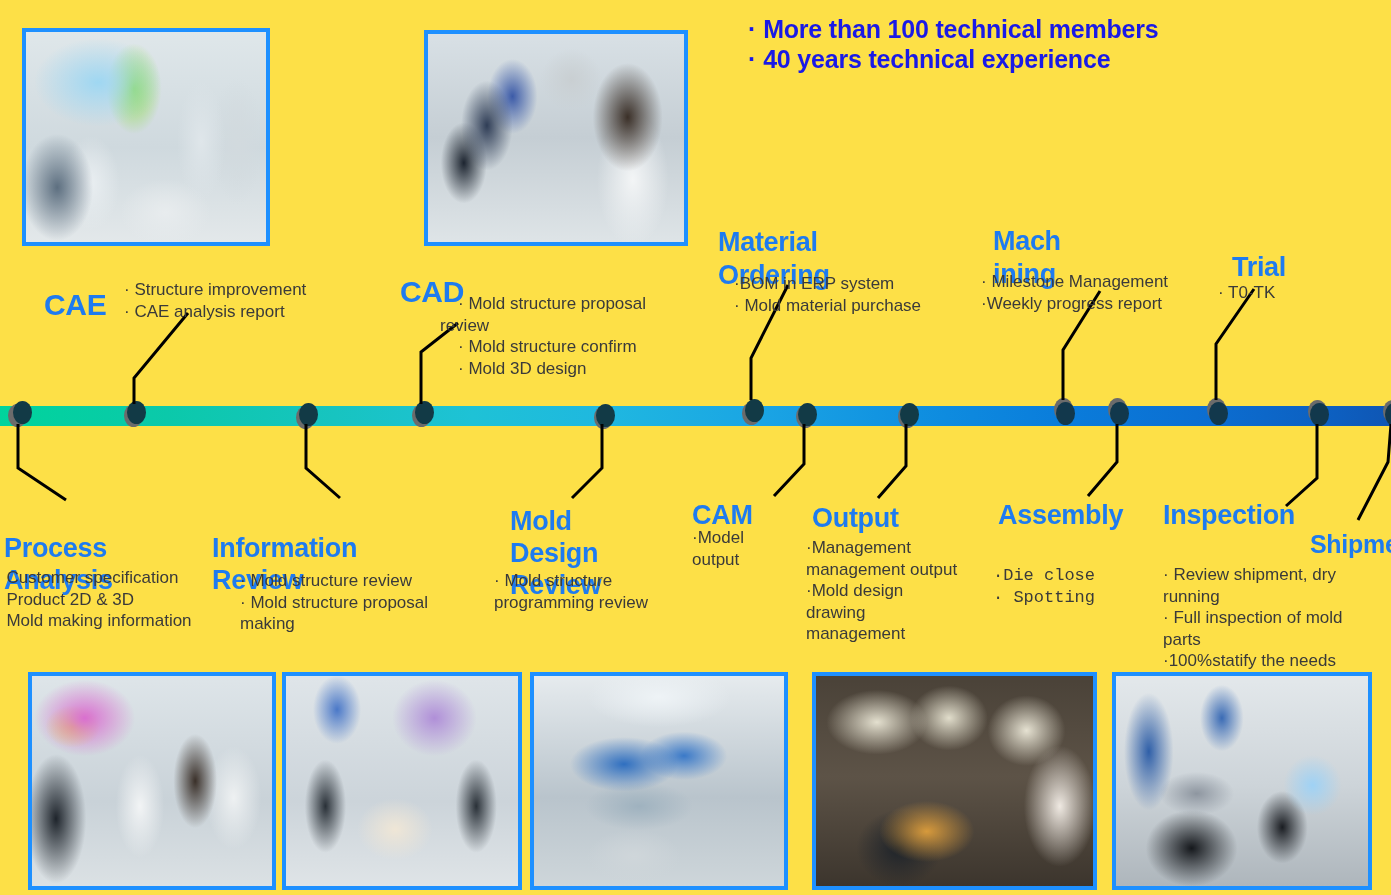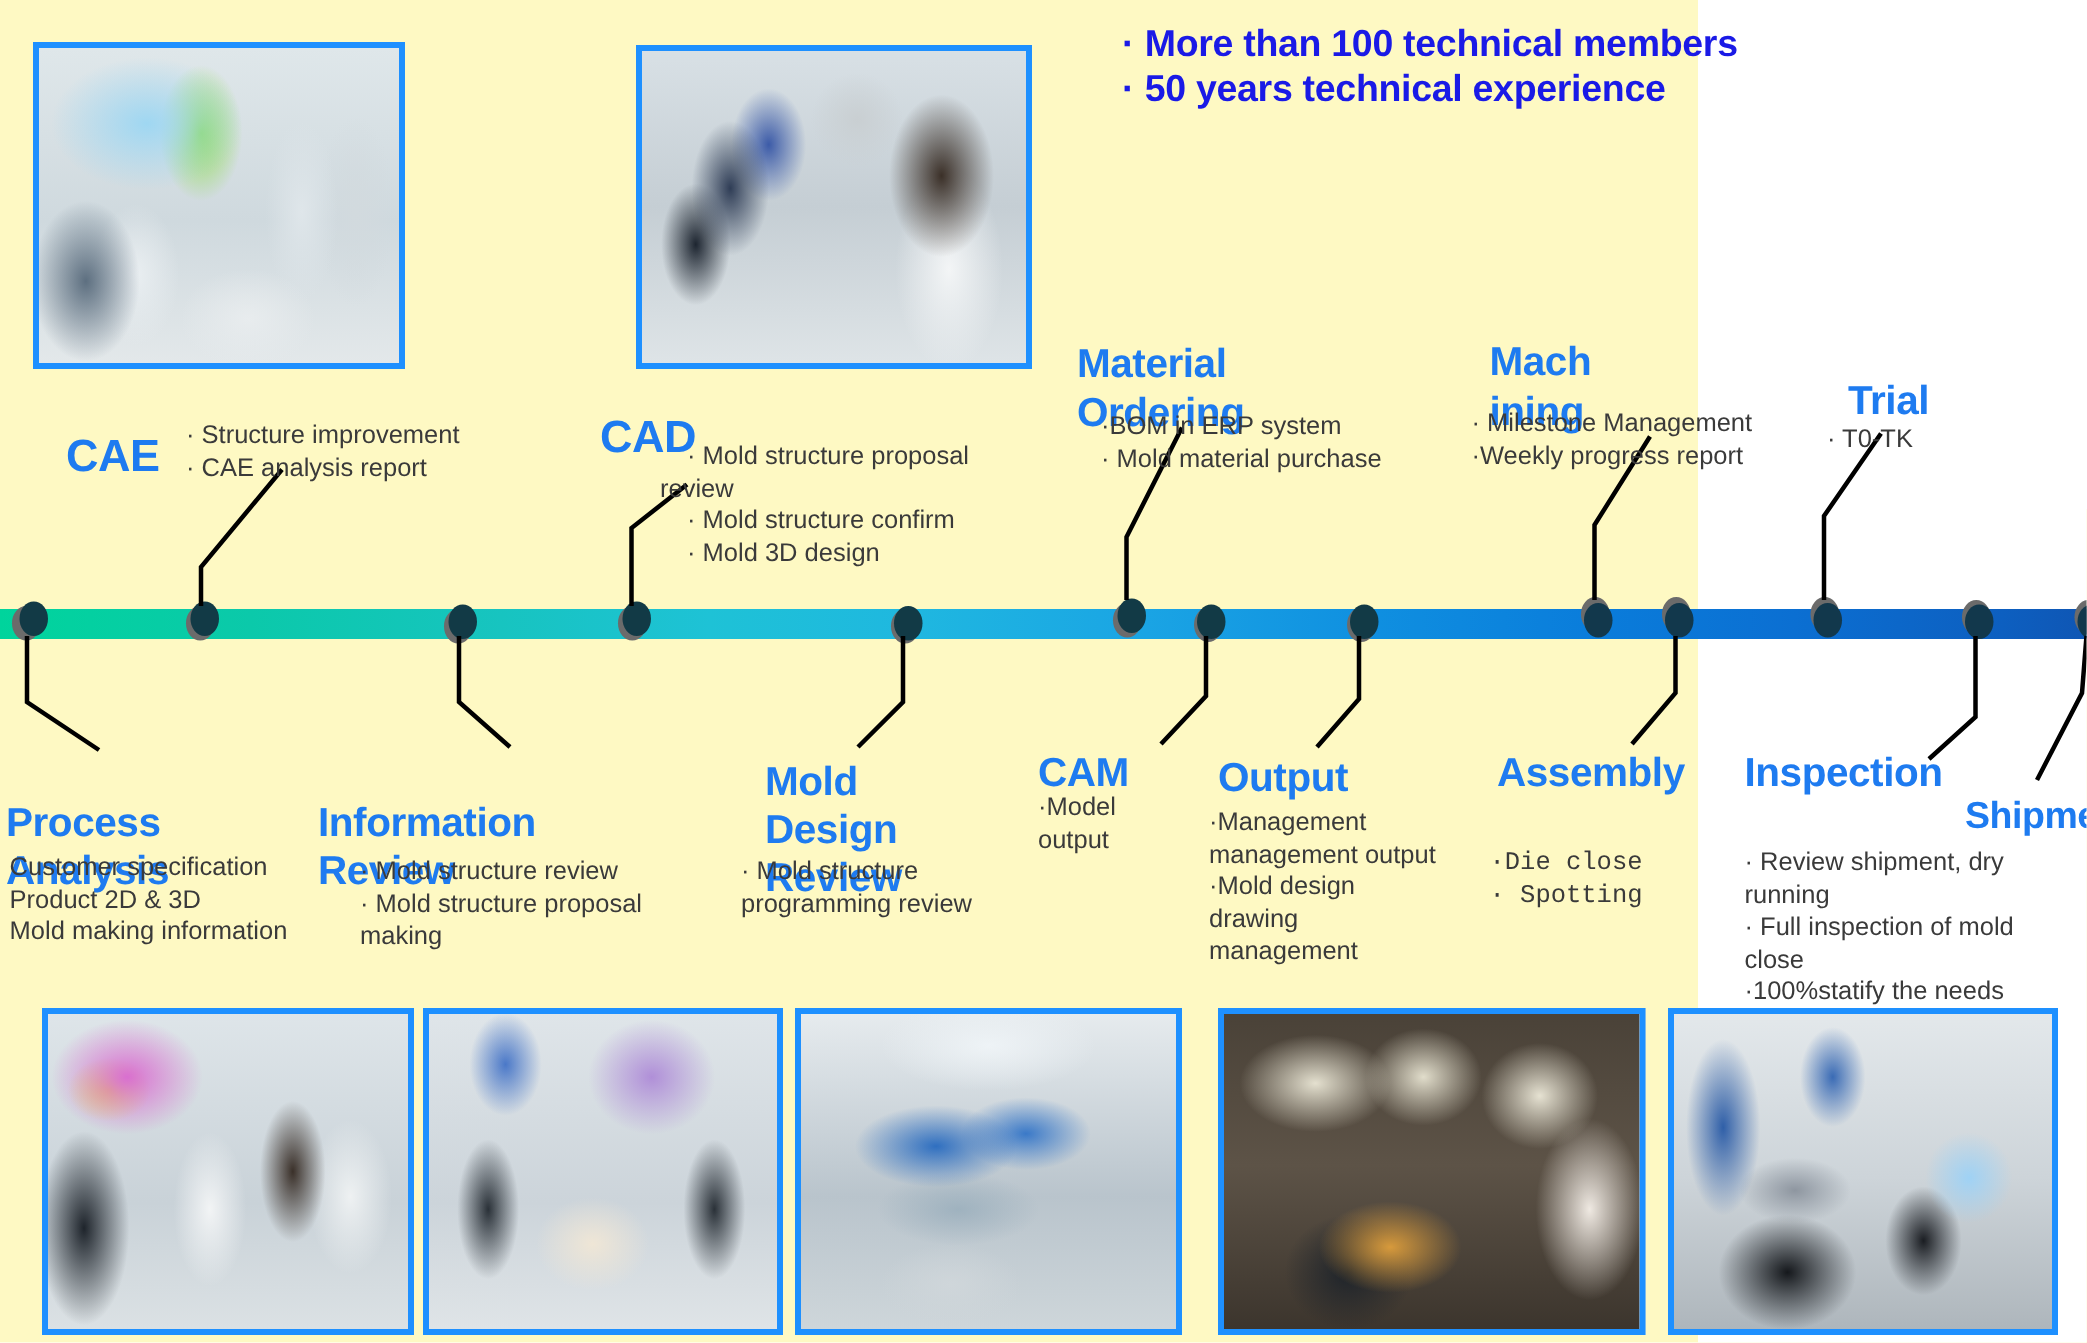--- a/index.html
+++ b/index.html
@@ -6,23 +6,23 @@
   * { box-sizing: border-box; }
   html, body {
     margin: 0; padding: 0;
     width: 1391px; height: 895px;
     background: #ffffff;
     font-family: "Liberation Sans", sans-serif;
     overflow: hidden;
   }
   #stage {
     position: relative;
-    width: 1132px;
+    width: 1391px;
     height: 895px;
-    background: #fef9c3;
+    background: #fde047;
   }
 
   
   .photo {
     position: absolute;
     border: 4px solid #1e90ff;
     background: #cfd8de;
     overflow: hidden;
   }
   .photo .ph-inner {
@@ -192,21 +192,21 @@
   <div class="photo" style="left:424px; top:30px; width:264px; height:216px;">
     <div class="ph-inner scene-cad"></div>
 
   </div>
 
   <div id="headline">
     <div class="hl-line">
       <span class="hl-dot">·</span><span>More than 100 technical members</span>
     </div>
     <div class="hl-line">
-      <span class="hl-dot">·</span><span>50 years technical experience</span>
+      <span class="hl-dot">·</span><span>40 years technical experience</span>
     </div>
   </div>
 
   <div id="timeline-bar"></div>
 
   <div class="node" style="left:8px; top:401px;">
     <div class="dot-gray" style="left:0; top:3px;"></div>
     <div class="dot-dark" style="left:5px; top:0px;"></div>
   </div>
   <div class="node" style="left:124px; top:401px;">
@@ -387,21 +387,21 @@
     <div>· Spotting</div>
   </div>
 
   <div class="stage-title" style="left:1163px; top:500px; font-size:27px;">
     <span>Inspection</span>
   </div>
   <div class="stage-bullets" style="left:1163px; top:564px;">
     <div>· Review shipment, dry</div>
     <div>running</div>
     <div>· Full inspection of mold</div>
-    <div>close</div>
+    <div>parts</div>
     <div>·100%statify the needs</div>
   </div>
 
   <div class="stage-title" style="left:1310px; top:530px; font-size:25px;">
     <span>Shipme</span>
   </div>
 
   <div class="photo" style="left:28px; top:672px; width:248px; height:218px;">
     <div class="ph-inner scene-b1"></div>
 

